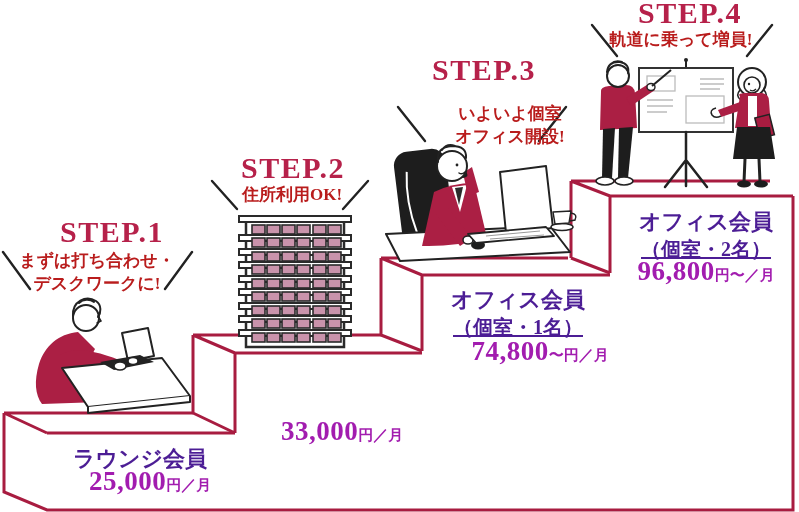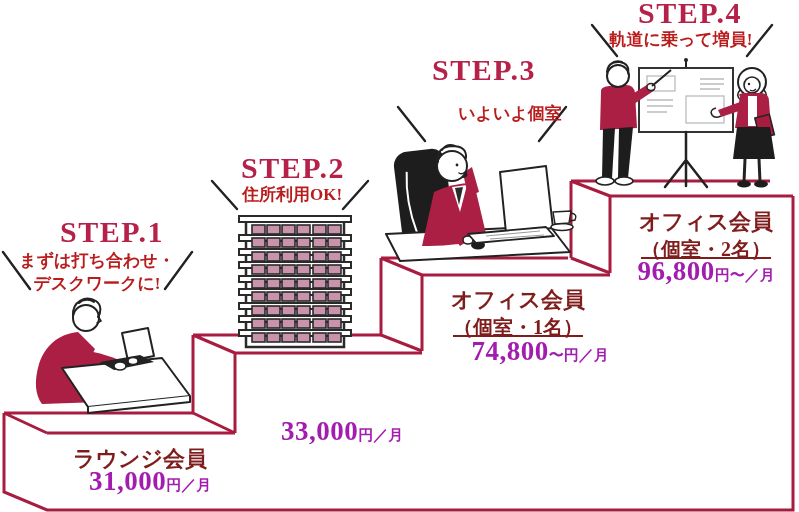--- a/index.html
+++ b/index.html
@@ -8,21 +8,21 @@
     font-family:"Liberation Serif","DejaVu Serif",serif;
   }
   .abs { position:absolute; }
   .ctext { position:absolute; transform:translateX(-50%); text-align:center; white-space:nowrap; }
   .step-title {
     color:#b6214a; font-size:30px; font-weight:700; letter-spacing:1.5px;
   }
   .tagline {
     color:#b91c1c; font-size:17px; font-weight:700; line-height:1.38;
   }
-  .plan-name { color:#7f1d1d; font-weight:700; font-size:22px; line-height:1.22; }
+  .plan-name { color:#4c1d95; font-weight:700; font-size:22px; line-height:1.22; }
   .plan-name .sub { font-size:20px;text-decoration:underline; }
   .price { color:#a21caf; font-weight:700; }
   .price .num { font-size:27px; letter-spacing:0.5px; }
   .price .unit { font-size:15px; }
   svg { display:block; }
 </style>
 </head>
 <body>
 
 <div class="canvas">
@@ -168,32 +168,33 @@
   </div>
 
   <div class="ctext step-title" style="left:293px;top:151px">STEP.2</div>
   <div class="ctext tagline" style="left:292px;top:183px">
     <span>住所利用OK!</span>
   </div>
 
   <div class="ctext step-title" style="left:484px;top:53px">STEP.3</div>
   <div class="ctext tagline" style="left:510px;top:102px">
     <span>いよいよ個室</span><br>
+    <span>オフィス開設!</span>
   </div>
 
   <div class="ctext step-title" style="left:690px;top:-4px">STEP.4</div>
   <div class="ctext tagline" style="left:681px;top:28px">
     <span>軌道に乗って増員!</span>
   </div>
 
   <div class="ctext plan-name" style="left:140px;top:446px">
     <span>ラウンジ会員</span>
   </div>
   <div class="ctext price" style="left:150px;top:466px">
-    <span class="num">31,000</span><span class="unit">円／月</span>
+    <span class="num">25,000</span><span class="unit">円／月</span>
   </div>
 
   <div class="ctext price" style="left:342px;top:416px">
     <span class="num">33,000</span><span class="unit">円／月</span>
   </div>
 
   <div class="ctext plan-name" style="left:518px;top:287px">
     <span>オフィス会員</span><br>
     <span class="sub">（個室・1名）</span>
   </div>

